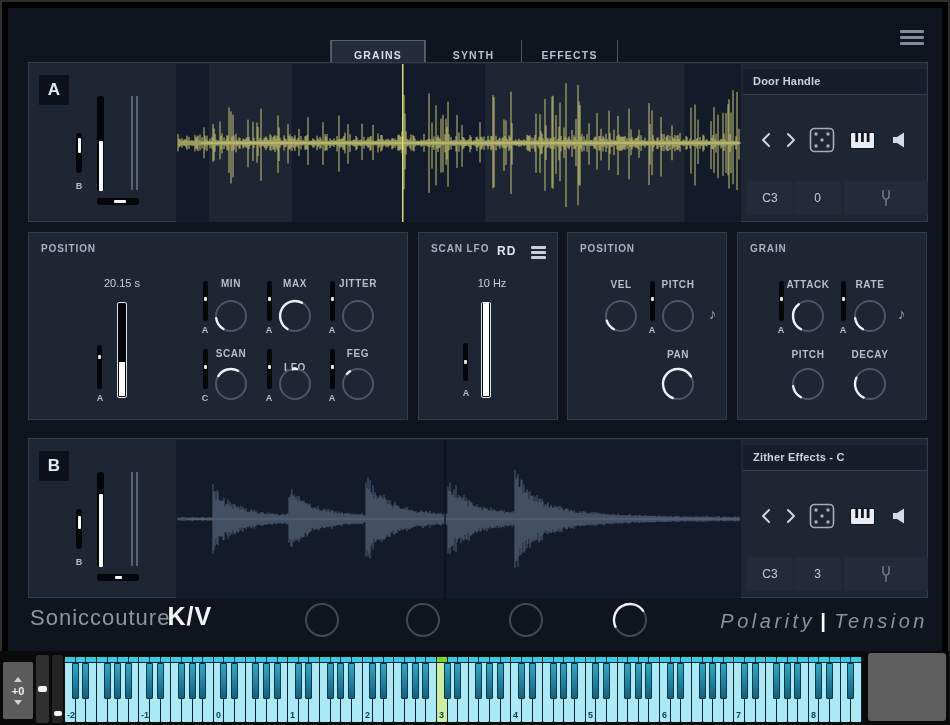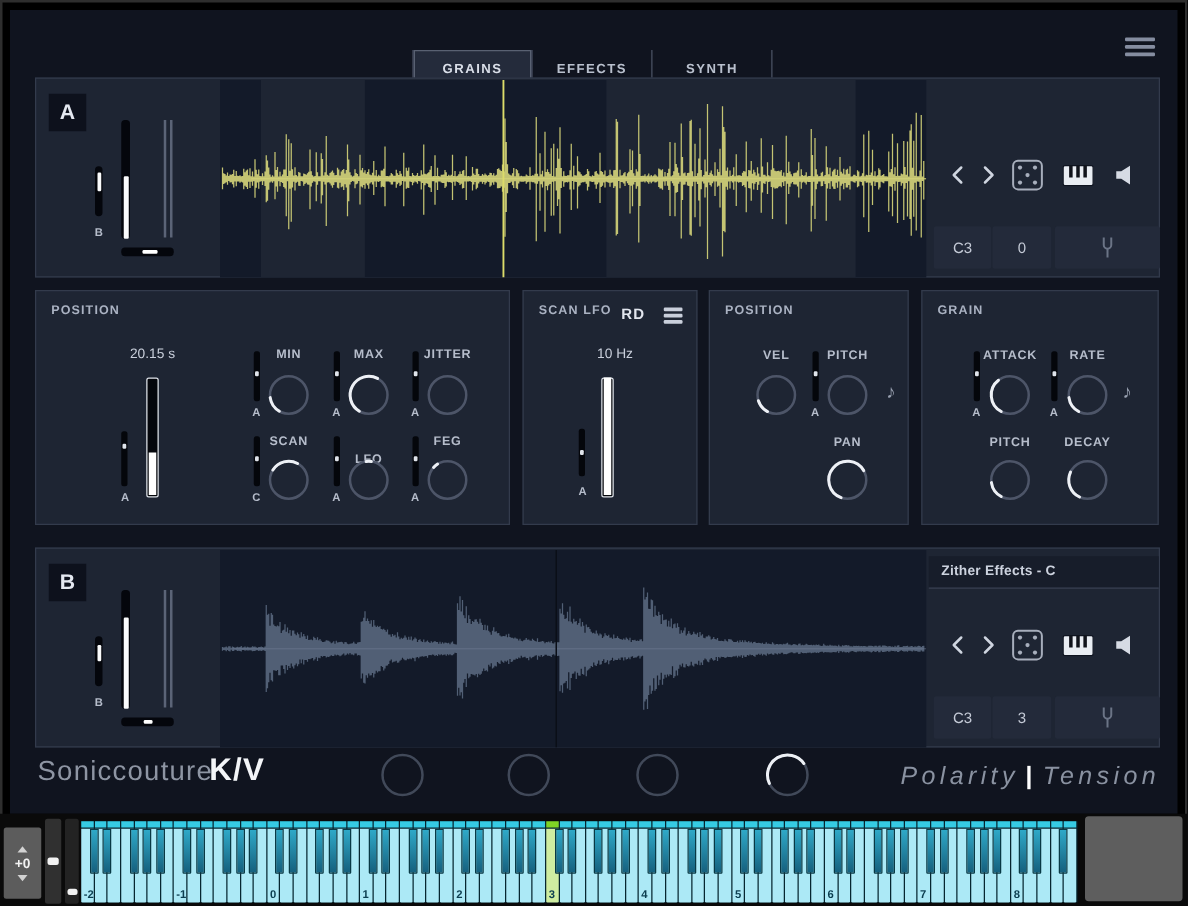--- a/index.html
+++ b/index.html
@@ -80,22 +80,22 @@
   .onum { position:absolute; font-size:9px; font-weight:bold; color:#0c3e50; }
 </style>
 </head>
 <body>
 
 <div class="screen">
   <div class="instrument" id="instr">
     <div class="topbar">
       <div class="tabs" id="tabs">
           <div class="tab active">GRAINS</div>
+          <div class="tab">SYNTH</div>
           <div class="tab">EFFECTS</div>
-          <div class="tab">SYNTH</div>
         </div>
       <div class="hamburger">
           <i></i>
           <i></i>
           <i></i>
         </div>
     </div>
     <div class="footer">
       <div class="brand-row">
         <span class="brand">Soniccouture</span>
@@ -120,20 +120,21 @@
           <div class="hhandle" style="left: 17px; width: 12px;"></div>
         </div>
         <div class="wfbox"><svg width="565" height="158">
             <rect x="32.8" y="0" width="83.1" height="158" fill="#1e2533"></rect>
             <rect x="309.1" y="0" width="199.4" height="158" fill="#1e2533"></rect>
             <path d="M2,69.9L2,87.4M3,74.6L3,83.2M4,75.1L4,82.5M5,76.4L5,81.7M6,74.0L6,83.7M7,76.8L7,80.8M8,75.5L8,82.0M9,75.7L9,81.7M10,75.2L10,83.4M11,71.7L11,85.9M12,76.7L12,81.2M13,72.8L13,84.9M14,76.6L14,81.2M15,76.7L15,81.2M16,76.2L16,82.1M17,77.0L17,81.3M18,76.7L18,81.9M19,70.9L19,87.4M20,73.7L20,84.5M21,72.4L21,85.6M22,71.6L22,87.2M23,76.2L23,81.4M24,70.5L24,86.4M25,76.9L25,81.3M26,73.2L26,84.5M27,77.2L27,80.9M28,63.3L28,94.2M29,71.7L29,86.2M30,75.4L30,81.9M31,71.5L31,87.0M32,76.8L32,81.3M33,77.0L33,81.0M34,74.5L34,84.0M35,76.9L35,81.0M36,73.1L36,84.8M37,60.2L37,97.8M38,64.4L38,96.6M39,69.9L39,87.7M40,75.6L40,81.9M41,77.3L41,81.1M42,76.1L42,82.1M43,77.1L43,80.9M44,57.5L44,95.4M45,71.9L45,85.2M46,69.5L46,89.4M47,77.2L47,81.0M48,73.4L48,84.9M49,77.0L49,81.5M50,75.5L50,82.3M51,71.5L51,85.6M52,71.5L52,86.8M53,43.4L53,108.9M54,76.8L54,81.0M55,47.3L55,119.4M56,72.5L56,86.9M57,50.6L57,113.3M58,71.4L58,85.9M59,76.3L59,81.3M60,69.7L60,88.3M61,75.9L61,82.2M62,76.9L62,81.3M63,73.6L63,84.5M64,74.2L64,84.8M65,77.0L65,80.8M66,76.9L66,81.1M67,74.7L67,84.5M68,75.2L68,83.2M69,75.8L69,82.1M70,74.6L70,83.5M71,73.3L71,83.7M72,55.6L72,103.3M73,73.0L73,85.2M74,76.2L74,82.1M75,77.2L75,80.9M76,76.8L76,81.3M77,57.8L77,96.9M78,73.8L78,83.7M79,77.0L79,80.9M80,77.0L80,81.0M81,58.5L81,98.7M82,63.1L82,92.2M83,76.3L83,81.3M84,73.8L84,83.6M85,44.7L85,116.8M86,75.8L86,81.9M87,76.5L87,81.8M88,74.3L88,82.8M89,73.3L89,84.4M90,72.3L90,86.2M91,74.2L91,84.0M92,76.1L92,81.8M93,76.0L93,81.8M94,70.2L94,86.1M95,71.5L95,86.7M96,76.3L96,82.1M97,73.2L97,85.8M98,72.0L98,85.1M99,71.2L99,87.9M100,74.7L100,83.4M101,71.9L101,85.9M102,51.5L102,109.0M103,63.5L103,96.9M104,73.8L104,83.6M105,76.2L105,81.6M106,77.1L106,80.8M107,76.6L107,81.2M108,71.4L108,86.6M109,74.4L109,83.3M110,75.1L110,82.7M111,76.9L111,80.8M112,59.8L112,99.5M113,72.2L113,85.2M114,70.3L114,85.9M115,73.9L115,84.0M116,72.2L116,86.9M117,75.0L117,82.7M118,73.5L118,84.1M119,71.3L119,86.9M120,75.6L120,82.8M121,76.1L121,81.7M122,74.1L122,83.6M123,64.8L123,91.9M124,76.3L124,81.2M125,71.9L125,85.6M126,77.0L126,81.1M127,75.7L127,81.5M128,76.8L128,80.8M129,72.3L129,85.8M130,72.3L130,85.2M131,70.9L131,85.6M132,53.2L132,101.0M133,76.8L133,81.2M134,76.8L134,81.1M135,77.0L135,81.1M136,76.3L136,81.7M137,74.4L137,83.5M138,75.4L138,83.5M139,76.5L139,81.3M140,76.6L140,81.4M141,71.7L141,86.2M142,74.5L142,83.4M143,76.0L143,82.1M144,72.8L144,84.8M145,74.9L145,83.8M146,77.0L146,80.7M147,58.2L147,100.9M148,77.1L148,81.1M149,70.1L149,86.9M150,72.6L150,86.1M151,70.0L151,86.3M152,76.7L152,81.2M153,77.0L153,81.6M154,74.3L154,84.1M155,75.9L155,82.2M156,76.8L156,81.1M157,76.1L157,81.8M158,74.3L158,83.0M159,76.7L159,80.8M160,76.5L160,81.1M161,72.1L161,87.5M162,75.6L162,82.3M163,51.6L163,107.7M164,75.0L164,84.1M165,75.4L165,82.6M166,74.5L166,83.0M167,73.8L167,85.6M168,71.8L168,86.1M169,68.7L169,89.5M170,77.0L170,81.0M171,76.8L171,80.9M172,60.2L172,99.8M173,76.7L173,81.9M174,70.2L174,87.9M175,76.7L175,81.2M176,77.1L176,81.1M177,75.8L177,82.0M178,75.8L178,82.4M179,75.6L179,82.4M180,71.9L180,86.3M181,73.8L181,85.2M182,76.8L182,81.4M183,75.8L183,81.8M184,76.6L184,81.5M185,75.7L185,82.2M186,59.7L186,96.0M187,76.8L187,81.4M188,72.8L188,84.6M189,76.9L189,81.2M190,76.6L190,81.6M191,75.3L191,82.1M192,73.2L192,83.9M193,75.2L193,82.9M194,72.6L194,86.7M195,72.0L195,86.4M196,76.6L196,81.1M197,60.9L197,95.9M198,76.9L198,81.2M199,76.8L199,81.2M200,77.2L200,80.8M201,76.5L201,81.6M202,69.5L202,88.4M203,74.7L203,83.6M204,76.0L204,81.5M205,71.0L205,87.4M206,71.0L206,86.2M207,75.2L207,82.7M208,76.7L208,81.3M209,76.5L209,81.4M210,75.2L210,83.0M211,76.1L211,81.6M212,74.7L212,83.5M213,75.8L213,82.1M214,76.6L214,81.2M215,75.9L215,81.6M216,74.1L216,85.4M217,74.3L217,84.3M218,76.2L218,81.9M219,74.6L219,83.8M220,76.5L220,81.3M221,75.8L221,81.9M222,71.1L222,86.6M223,70.5L223,86.5M224,71.8L224,86.3M225,72.8L225,85.2M226,67.6L226,89.3M227,73.2L227,86.2M228,30.8L228,125.3M229,49.5L229,105.5M230,67.3L230,90.5M231,74.7L231,82.3M232,75.8L232,82.4M233,76.4L233,81.3M234,74.6L234,84.1M235,70.4L235,86.4M236,77.0L236,80.9M237,71.1L237,86.6M238,72.1L238,87.4M239,74.5L239,82.7M240,77.0L240,81.1M241,76.6L241,81.4M242,76.9L242,81.3M243,77.0L243,81.3M244,77.0L244,81.0M245,75.6L245,82.9M246,76.4L246,81.8M247,76.7L247,81.3M248,69.8L248,87.8M249,76.7L249,81.4M250,76.1L250,81.7M251,76.4L251,81.7M252,75.0L252,82.8M253,29.5L253,128.9M254,74.9L254,83.0M255,76.9L255,80.9M256,58.5L256,104.6M257,75.4L257,83.4M258,72.5L258,86.0M259,77.1L259,81.2M260,41.3L260,121.4M261,73.6L261,84.7M262,71.4L262,88.1M263,73.6L263,84.3M264,74.9L264,83.1M265,54.5L265,108.6M266,76.8L266,81.4M267,50.9L267,108.3M268,77.1L268,81.0M269,70.3L269,88.3M270,54.7L270,100.7M271,62.9L271,95.3M272,37.7L272,122.8M273,70.3L273,86.3M274,77.0L274,81.0M275,73.0L275,85.4M276,76.5L276,81.9M277,76.7L277,81.6M278,76.2L278,81.9M279,76.2L279,81.4M280,72.2L280,87.6M281,50.9L281,103.9M282,77.1L282,80.8M283,68.5L283,87.6M284,76.1L284,81.4M285,76.3L285,81.5M286,61.0L286,102.8M287,73.0L287,85.1M288,73.8L288,84.1M289,75.4L289,82.2M290,76.6L290,81.8M291,76.5L291,81.8M292,76.0L292,81.4M293,75.2L293,82.9M294,71.2L294,88.3M295,72.9L295,85.4M296,76.7L296,80.9M297,77.2L297,81.3M298,76.1L298,81.6M299,76.7L299,81.4M300,73.4L300,83.5M301,72.7L301,86.9M302,74.7L302,83.4M303,75.5L303,81.9M304,58.2L304,98.4M305,72.7L305,85.6M306,73.5L306,84.6M307,75.5L307,82.0M308,72.4L308,86.0M309,76.9L309,81.3M310,76.7L310,81.7M311,76.2L311,82.1M312,71.8L312,85.3M313,75.6L313,82.2M314,76.5L314,81.9M315,72.2L315,86.4M316,72.0L316,85.0M317,31.1L317,124.3M318,33.3L318,123.2M319,77.2L319,80.8M320,71.7L320,86.5M321,76.4L321,81.6M322,76.2L322,81.7M323,74.6L323,82.7M324,73.6L324,84.8M325,77.0L325,81.0M326,74.5L326,82.6M327,73.3L327,84.0M328,55.4L328,106.8M329,72.0L329,84.5M330,56.4L330,100.9M331,74.6L331,83.5M332,76.5L332,81.6M333,71.4L333,87.0M334,73.1L334,84.9M335,27.7L335,130.0M336,59.2L336,100.7M337,76.8L337,81.3M338,76.6L338,81.3M339,76.5L339,81.1M340,75.4L340,82.0M341,77.0L341,81.0M342,76.3L342,81.7M343,74.7L343,82.9M344,77.0L344,81.3M345,75.9L345,82.6M346,77.0L346,81.3M347,76.3L347,81.1M348,75.4L348,82.0M349,76.3L349,81.7M350,77.1L350,81.2M351,70.7L351,85.5M352,71.4L352,86.7M353,72.1L353,86.7M354,71.3L354,87.8M355,77.1L355,81.1M356,73.6L356,84.5M357,77.0L357,81.0M358,74.4L358,84.6M359,71.0L359,87.9M360,49.6L360,108.8M361,77.0L361,80.9M362,76.1L362,82.6M363,73.0L363,84.6M364,50.2L364,108.9M365,67.2L365,90.2M366,69.9L366,89.5M367,74.2L367,83.0M368,76.6L368,81.3M369,34.8L369,126.8M370,61.5L370,95.9M371,74.5L371,83.7M372,73.9L372,83.5M373,76.6L373,81.4M374,74.4L374,84.3M375,74.2L375,84.8M376,32.7L376,123.7M377,31.7L377,124.6M378,73.0L378,85.0M379,76.9L379,81.4M380,51.0L380,109.8M381,76.7L381,81.4M382,74.6L382,83.1M383,62.7L383,96.3M384,38.5L384,117.2M385,72.0L385,87.4M386,77.1L386,81.2M387,76.0L387,82.8M388,63.5L388,94.0M389,73.2L389,85.7M390,19.2L390,143.1M391,76.0L391,81.9M392,74.2L392,84.0M393,72.4L393,85.2M394,75.3L394,82.6M395,76.6L395,81.2M396,65.8L396,92.7M397,76.5L397,81.2M398,71.3L398,85.3M399,73.5L399,84.6M400,55.0L400,101.9M401,76.1L401,82.2M402,21.0L402,141.2M403,37.5L403,120.8M404,41.3L404,121.8M405,72.6L405,85.4M406,69.9L406,87.8M407,77.1L407,81.2M408,72.3L408,86.8M409,76.8L409,80.9M410,75.7L410,81.9M411,69.8L411,87.7M412,76.9L412,81.2M413,59.3L413,100.7M414,76.3L414,81.4M415,76.2L415,82.1M416,76.2L416,81.6M417,76.7L417,81.8M418,74.2L418,84.8M419,72.7L419,84.0M420,73.2L420,85.7M421,49.1L421,105.7M422,76.9L422,81.2M423,71.9L423,86.4M424,72.4L424,86.7M425,64.8L425,96.5M426,74.9L426,82.5M427,71.8L427,87.5M428,73.7L428,83.0M429,76.3L429,81.5M430,69.7L430,88.0M431,74.8L431,83.8M432,77.3L432,81.0M433,46.6L433,106.2M434,69.1L434,89.9M435,75.7L435,82.6M436,75.8L436,83.1M437,76.9L437,81.1M438,65.7L438,91.1M439,76.2L439,81.6M440,77.0L440,81.1M441,71.8L441,85.5M442,51.9L442,111.1M443,70.6L443,86.0M444,72.5L444,87.0M445,72.9L445,86.5M446,72.8L446,86.6M447,72.6L447,85.4M448,73.1L448,84.8M449,71.9L449,85.8M450,76.6L450,81.7M451,74.0L451,84.8M452,77.1L452,81.0M453,44.6L453,115.3M454,74.4L454,82.9M455,65.4L455,91.2M456,73.1L456,85.4M457,75.4L457,82.8M458,76.9L458,81.5M459,74.5L459,83.3M460,74.2L460,83.6M461,73.9L461,83.6M462,72.3L462,85.1M463,65.7L463,93.9M464,76.9L464,81.3M465,71.3L465,86.9M466,76.0L466,81.9M467,76.7L467,81.3M468,76.2L468,82.1M469,73.8L469,83.5M470,77.2L470,81.3M471,76.8L471,81.6M472,76.7L472,81.5M473,39.2L473,121.1M474,60.0L474,100.5M475,77.0L475,81.4M476,46.4L476,111.2M477,71.4L477,87.4M478,75.6L478,83.0M479,76.9L479,81.2M480,76.8L480,81.2M481,74.1L481,84.9M482,73.3L482,84.7M483,76.9L483,81.0M484,75.9L484,83.1M485,53.0L485,112.6M486,69.8L486,86.8M487,75.4L487,82.5M488,70.2L488,87.2M489,77.0L489,80.9M490,73.1L490,85.1M491,71.7L491,86.9M492,70.9L492,87.1M493,76.0L493,82.2M494,71.8L494,86.2M495,76.7L495,81.2M496,61.5L496,96.3M497,73.4L497,84.6M498,74.8L498,82.9M499,71.0L499,87.3M500,75.5L500,82.3M501,71.7L501,86.0M502,71.0L502,86.0M503,75.0L503,83.9M504,69.0L504,87.6M505,77.2L505,81.0M506,77.0L506,81.1M507,75.8L507,81.7M508,75.7L508,82.2M509,76.8L509,80.9M510,72.1L510,85.7M511,73.1L511,85.0M512,77.2L512,81.1M513,76.5L513,81.5M514,74.6L514,84.4M515,43.5L515,109.7M516,77.0L516,80.9M517,75.8L517,82.1M518,76.1L518,81.9M519,40.5L519,121.6M520,75.9L520,82.1M521,74.0L521,84.3M522,55.7L522,99.9M523,76.6L523,81.2M524,73.0L524,84.8M525,76.9L525,81.7M526,76.1L526,81.8M527,70.6L527,87.5M528,71.7L528,85.9M529,76.6L529,81.3M530,76.0L530,81.9M531,75.1L531,82.5M532,77.0L532,80.9M533,76.9L533,81.0M534,77.1L534,80.9M535,57.2L535,105.2M536,73.8L536,84.9M537,71.1L537,85.3M538,43.0L538,108.9M539,75.3L539,83.2M540,69.7L540,88.5M541,76.8L541,81.1M542,50.6L542,114.3M543,76.5L543,81.6M544,76.5L544,81.4M545,74.8L545,84.5M546,75.4L546,82.6M547,48.7L547,111.9M548,69.6L548,87.0M549,75.7L549,82.3M550,49.1L550,109.1M551,77.2L551,81.0M552,40.3L552,111.2M553,35.3L553,124.5M554,70.1L554,87.8M555,48.5L555,109.3M556,76.5L556,82.1M557,26.2L557,120.3M558,76.9L558,81.1M559,76.9L559,81.4M560,72.3L560,85.6M561,28.0L561,126.0M562,77.1L562,80.8M563,64.7L563,95.5" stroke="#d2d178" stroke-width="1" fill="none" opacity="0.92"></path>
             <rect x="25" y="78.5" width="540" height="1" fill="#d2d178" opacity="0.9"></rect>
             <rect x="226.0" y="0" width="1.5" height="158" fill="#dcdc6a"></rect>
           </svg></div>
         <div class="rregion">
+          <div class="shdr">Door Handle</div>
           <svg width="12" height="16" style="position: absolute; left: 20px; top: 69px;">
             <polyline points="8,2 2,8 8,14" fill="none" stroke="#cfd5e0" stroke-width="2" stroke-linecap="round" stroke-linejoin="round"></polyline>
           </svg>
           <svg width="12" height="16" style="position: absolute; left: 43px; top: 69px;">
             <polyline points="4,2 10,8 4,14" fill="none" stroke="#cfd5e0" stroke-width="2" stroke-linecap="round" stroke-linejoin="round"></polyline>
           </svg>
           <svg width="26" height="26" style="position: absolute; left: 68px; top: 64px;">
             <rect x="1.5" y="1.5" width="23" height="23" rx="4" fill="none" stroke="#a7aebc" stroke-width="1.6"></rect>
             <circle cx="7" cy="7" r="1.7" fill="#a7aebc"></circle>
             <circle cx="19" cy="7" r="1.7" fill="#a7aebc"></circle>

